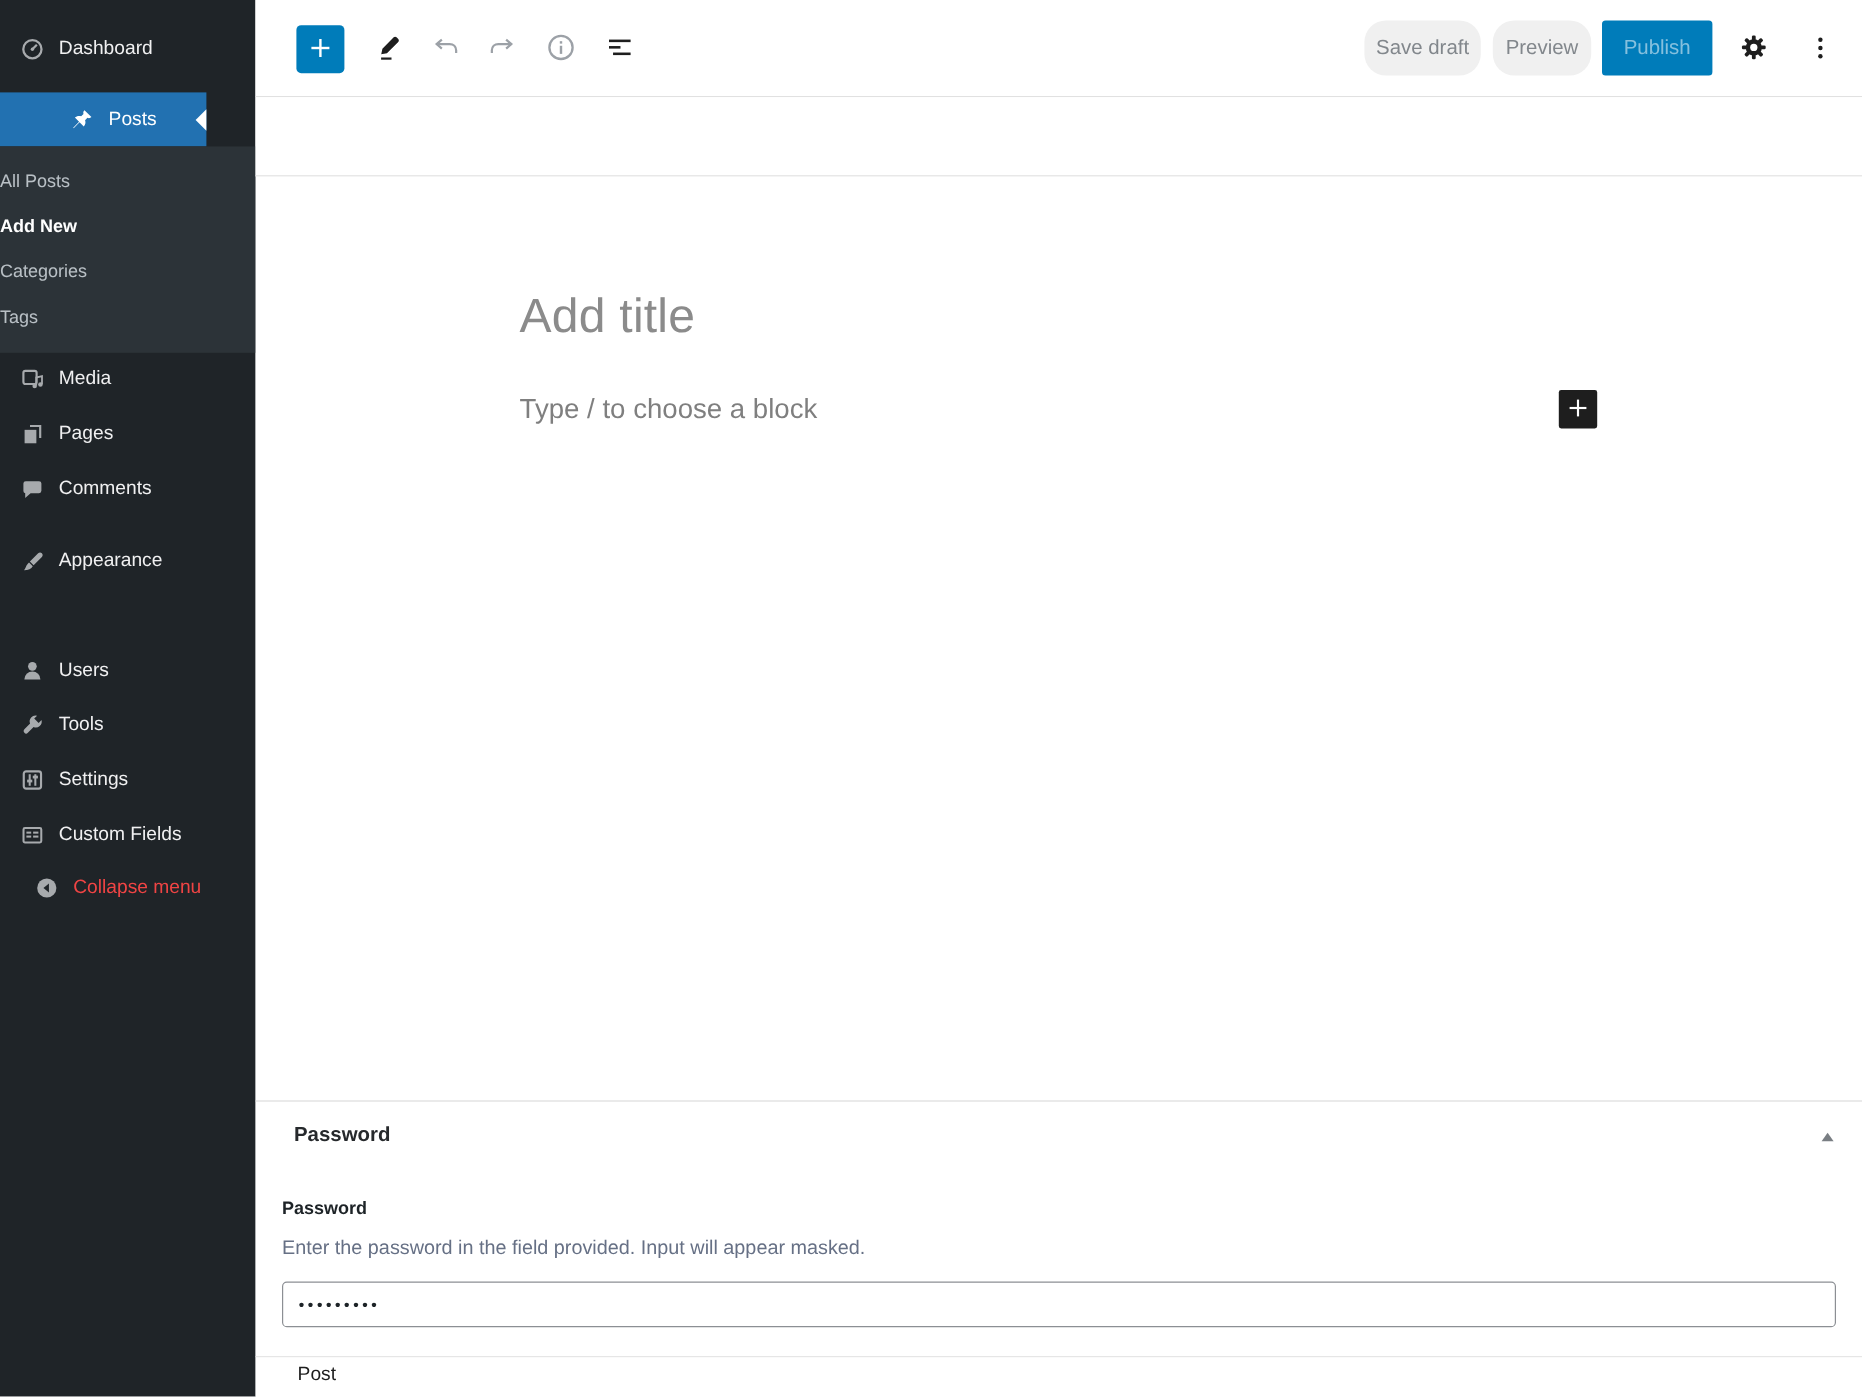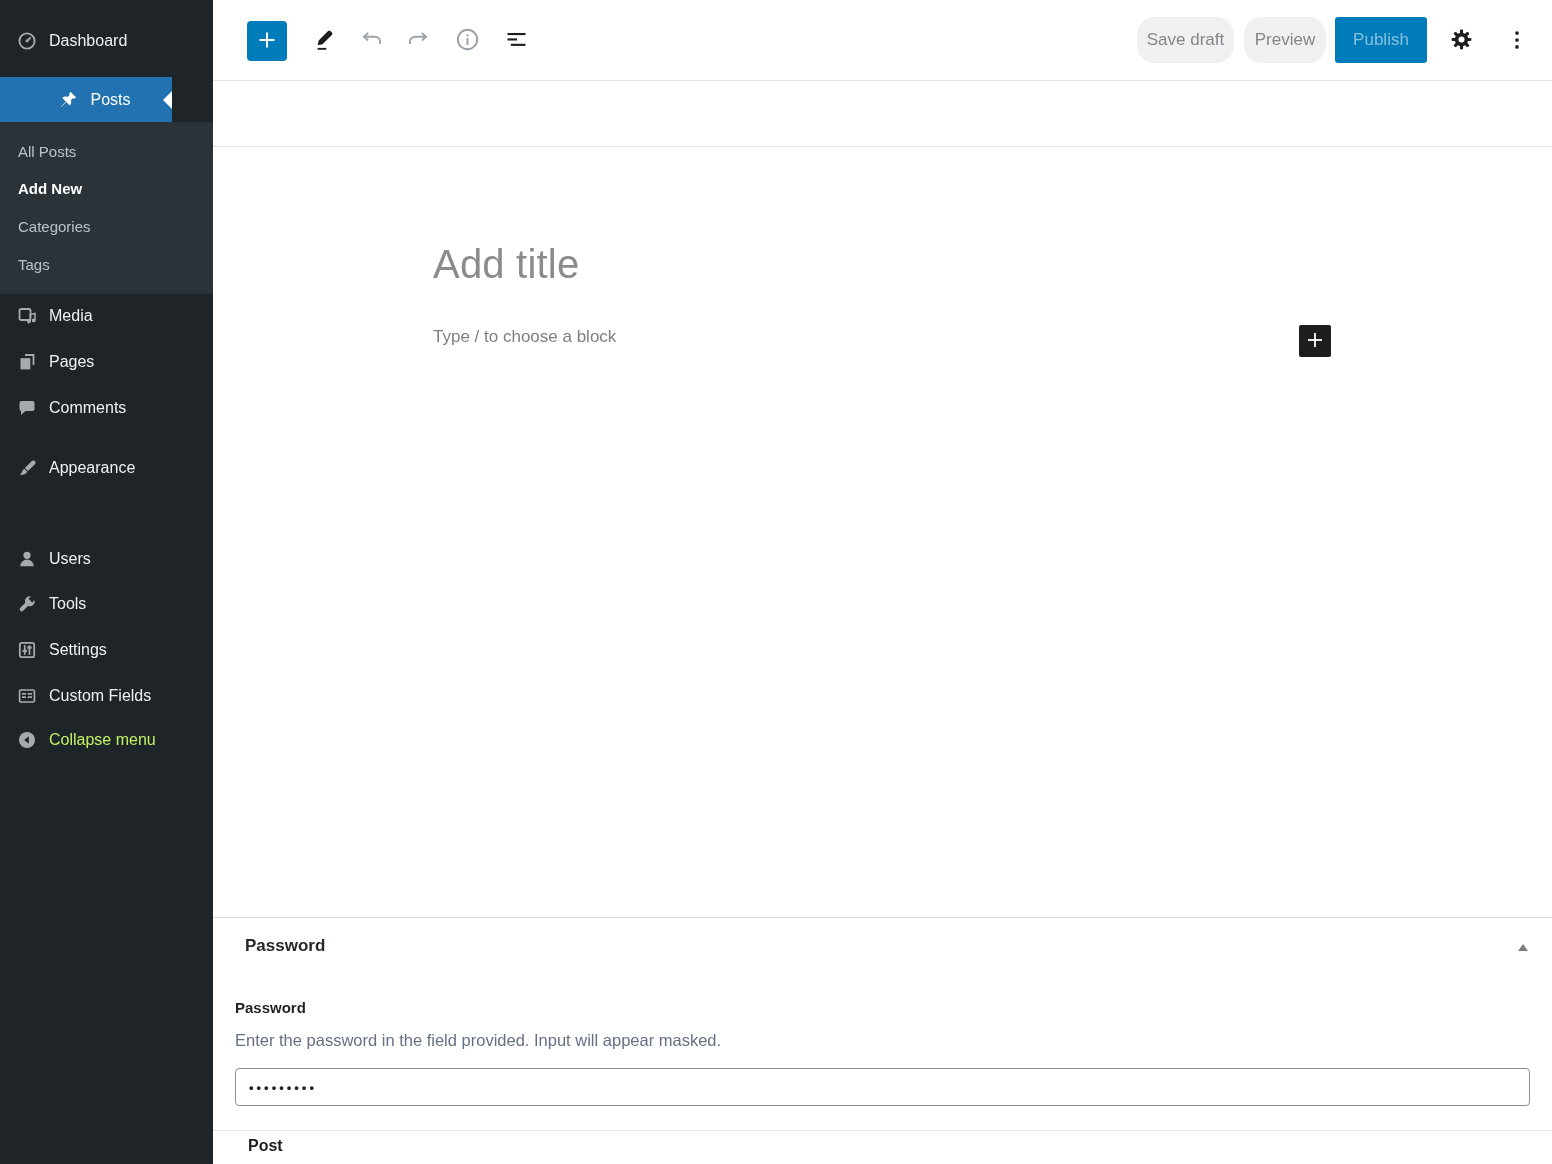--- a/index.html
+++ b/index.html
@@ -11,25 +11,25 @@
            background:#1f2428;}
   .mi{position:absolute;left:0;width:172px;height:45px;display:flex;
       align-items:center;padding-left:16px;box-sizing:border-box;
       color:#f0f0f1;font-size:16px;cursor:pointer;}
   .mi .ic{width:22px;height:22px;display:flex;align-items:center;
           justify-content:center;margin-right:11px;flex:0 0 22px;}
   .mi.active{background:#2271b1;color:#fff;justify-content:center;}
   .mi.active::after{content:"";position:absolute;right:0;top:50%;
       margin-top:-9px;width:0;height:0;border-top:9px solid transparent;
       border-bottom:9px solid transparent;border-right:9px solid #fff;}
-  .mi.dim{color:#bef264;}
+  .mi.dim{color:#ef4444;margin-left:12px;}
   .submenu{position:absolute;left:0;top:122px;width:213px;height:172px;
            background:#2c3338;}
   .smi{position:absolute;left:0;width:213px;height:30px;display:flex;
-       align-items:center;padding-left:18px;box-sizing:border-box;
+       align-items:center;box-sizing:border-box;
        color:rgba(240,246,252,.72);font-size:15px;cursor:pointer;}
   .smi.current{color:#fff;font-weight:700;}
 
   
   .content{position:absolute;left:213px;top:0;right:0;bottom:0;background:#fff;}
   .toolbar{position:absolute;left:0;top:0;right:0;height:80px;
            border-bottom:1px solid #e1e1e1;background:#fff;}
   .tb-btn{position:absolute;top:28px;width:26px;height:26px;border:none;
           background:transparent;padding:0;cursor:pointer;display:flex;
           align-items:center;justify-content:center;}
@@ -38,21 +38,21 @@
           display:flex;align-items:center;justify-content:center;}
   .pill{position:absolute;top:17px;height:46px;border:none;border-radius:3px;
         font-family:"Liberation Sans",sans-serif;font-size:17px;cursor:pointer;}
   .pill.gray{background:#f0f0f0;color:#82878c;border-radius:18px;}
   .pill.blue{background:#007cba;color:rgba(255,255,255,.52);}
   .subheader{position:absolute;left:0;top:81px;right:0;height:65px;
              border-bottom:1px solid #e3e3e3;background:#fff;}
 
   .title-ph{position:absolute;left:220px;top:242px;font-size:40px;
             color:#8b8b8b;letter-spacing:.2px;}
-  .block-ph{position:absolute;left:220px;top:327px;font-size:17px;color:#7f7f7f;}
+  .block-ph{position:absolute;left:220px;top:327px;font-size:23px;color:#7f7f7f;}
   .inserter{position:absolute;left:1086px;top:325px;width:32px;height:32px;
             background:#1e1e1e;border:none;border-radius:2px;cursor:pointer;
             display:flex;align-items:center;justify-content:center;}
 
   
   .panel-top{position:absolute;left:0;top:917px;right:0;height:0;
              border-top:1px solid #ddd;}
   .panel-header{position:absolute;left:32px;top:936px;font-size:17px;
                 font-weight:700;color:#26292c;}
   .panel-toggle{position:absolute;right:18px;top:936px;width:22px;height:22px;
@@ -64,21 +64,21 @@
                font-weight:700;color:#1d2327;}
   .field-desc{position:absolute;left:22px;top:1031px;font-size:16.5px;
               color:#667085;}
   .pw-input{position:absolute;left:22px;top:1068px;width:1295px;height:38px;
             box-sizing:border-box;border:1px solid #8c8f94;border-radius:4px;
             padding:0 0 0 13px;font-size:13px;font-weight:700;letter-spacing:3px;
             color:#1d2327;font-family:"Liberation Sans",sans-serif;}
   .panel-divider{position:absolute;left:0;top:1130px;right:0;height:0;
                  border-top:1px solid #e6e6e6;}
   .post-header{position:absolute;left:35px;top:1137px;font-size:16px;
-               font-weight:700;color:#1e1e1e;}
+               font-weight:400;color:#1e1e1e;}
 </style>
 </head>
 <body>
 
 <div class="page">
 
   <aside class="sidebar">
 
     <div class="mi" style="top:18px">
       <span class="ic">

